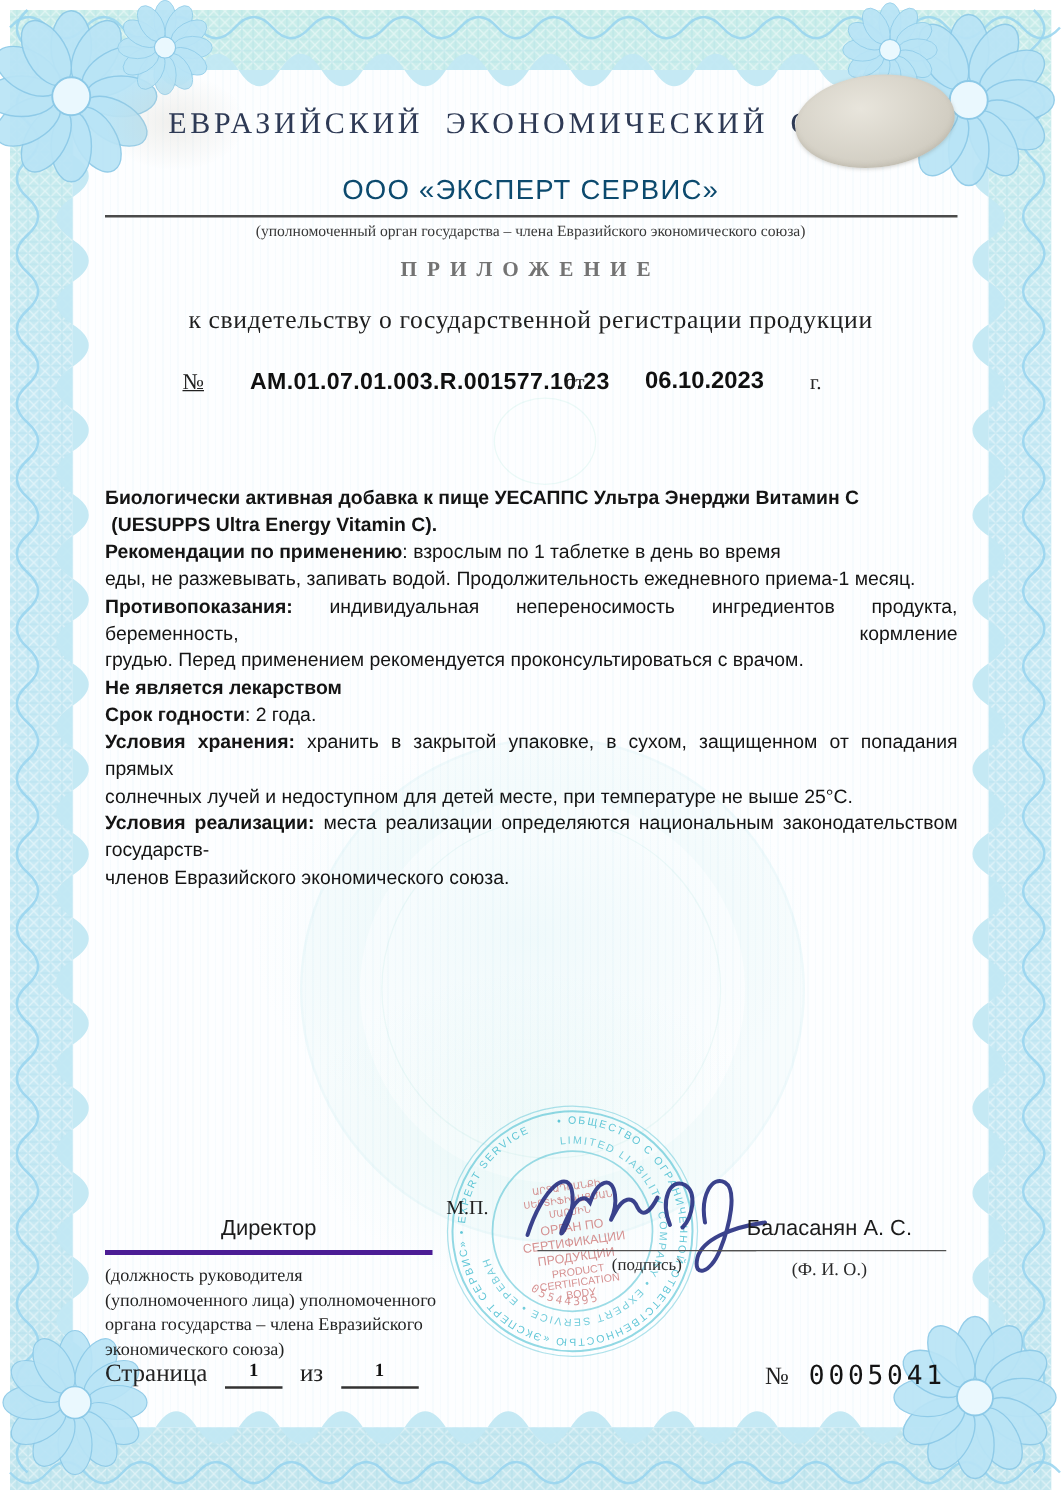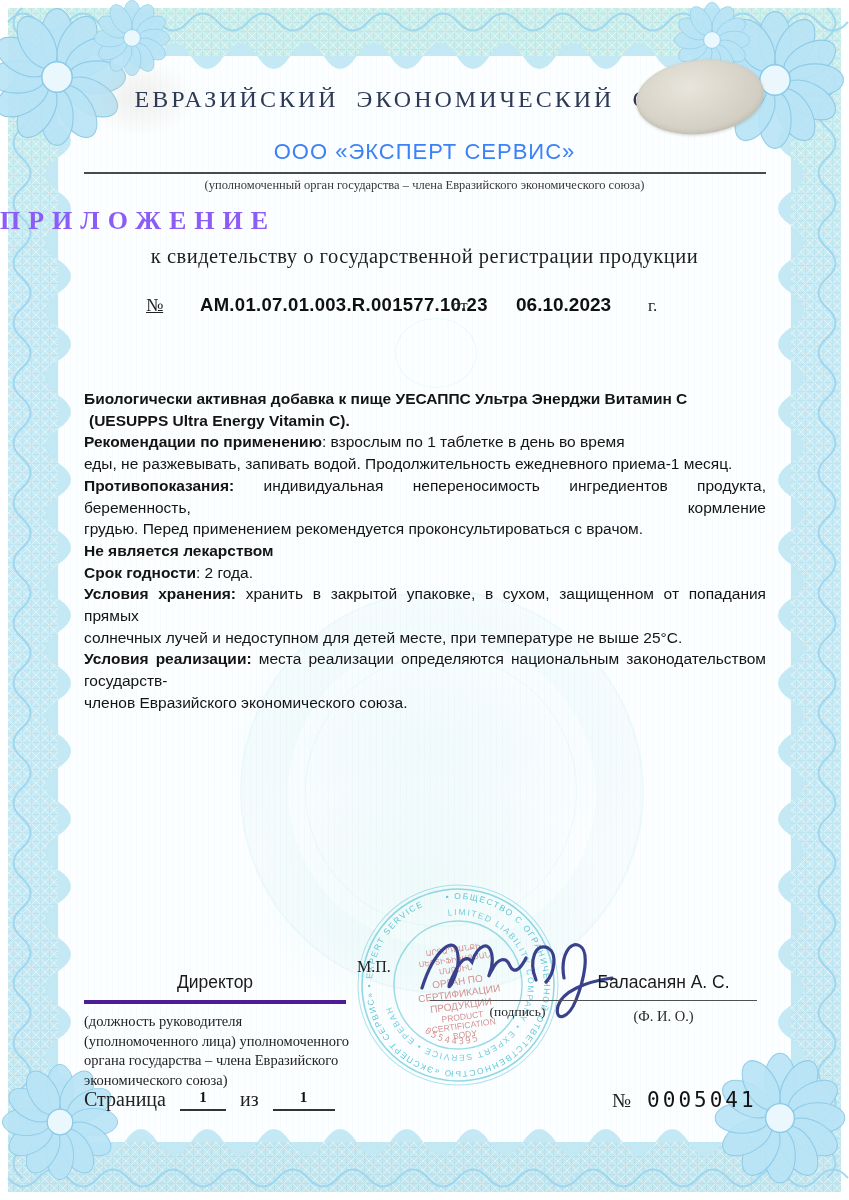--- a/index.html
+++ b/index.html
@@ -27,25 +27,25 @@
             border:1.5px solid rgba(110,210,190,.12);}
 
   
   .title{left:0;right:0;top:86px;text-align:center;font-size:24px;letter-spacing:3px;
          word-spacing:9px;color:#2e3a55;}
   .seal-oval{left:636px;top:60px;width:128px;height:74px;border-radius:50%;
              transform:rotate(-6deg);
              background:radial-gradient(ellipse at 42% 35%, #e8e5dc, #d3cfc4 65%, #c6c2b6 100%);
              box-shadow:0 1px 3px rgba(90,90,80,.25), inset 0 -2px 4px rgba(120,115,100,.18);}
   .org{left:0;right:0;top:139px;text-align:center;font-family:"Liberation Sans",sans-serif;
-       font-size:22px;letter-spacing:1px;color:#3b82f6;}
+       font-size:22px;letter-spacing:1px;color:#0c4a6e;}
   .rule1{left:84px;top:172px;width:682px;border-top:2px solid #4a4a4a;height:0;}
   .auth-caption{left:0;right:0;top:178px;text-align:center;font-size:12.5px;color:#383838;}
-  .doc-title{left:0;right:0;top:206px;text-align:left;font-size:26px;font-weight:bold;
-             letter-spacing:8px;color:#8b5cf6;}
+  .doc-title{left:0;right:0;top:206px;text-align:center;font-size:17px;font-weight:bold;
+             letter-spacing:8px;color:#737373;}
   .doc-sub{left:0;right:0;top:245px;text-align:center;font-size:20.5px;letter-spacing:.5px;color:#1e1e1e;}
 
   .no-label{left:146px;top:295px;font-size:18px;text-decoration:underline;color:#222;}
   .no-value{left:172px;top:294px;font-family:"Liberation Sans",sans-serif;font-weight:bold;
             font-size:18.5px;letter-spacing:.3px;color:#101010;margin-left:28px;}
   .from-label{left:452px;top:296px;font-size:17px;color:#222;}
   .date-value{left:490px;top:294px;font-family:"Liberation Sans",sans-serif;font-weight:bold;
               font-size:19px;color:#101010;margin-left:26px;}
   .year-label{left:648px;top:296px;font-size:17px;color:#222;}
 

